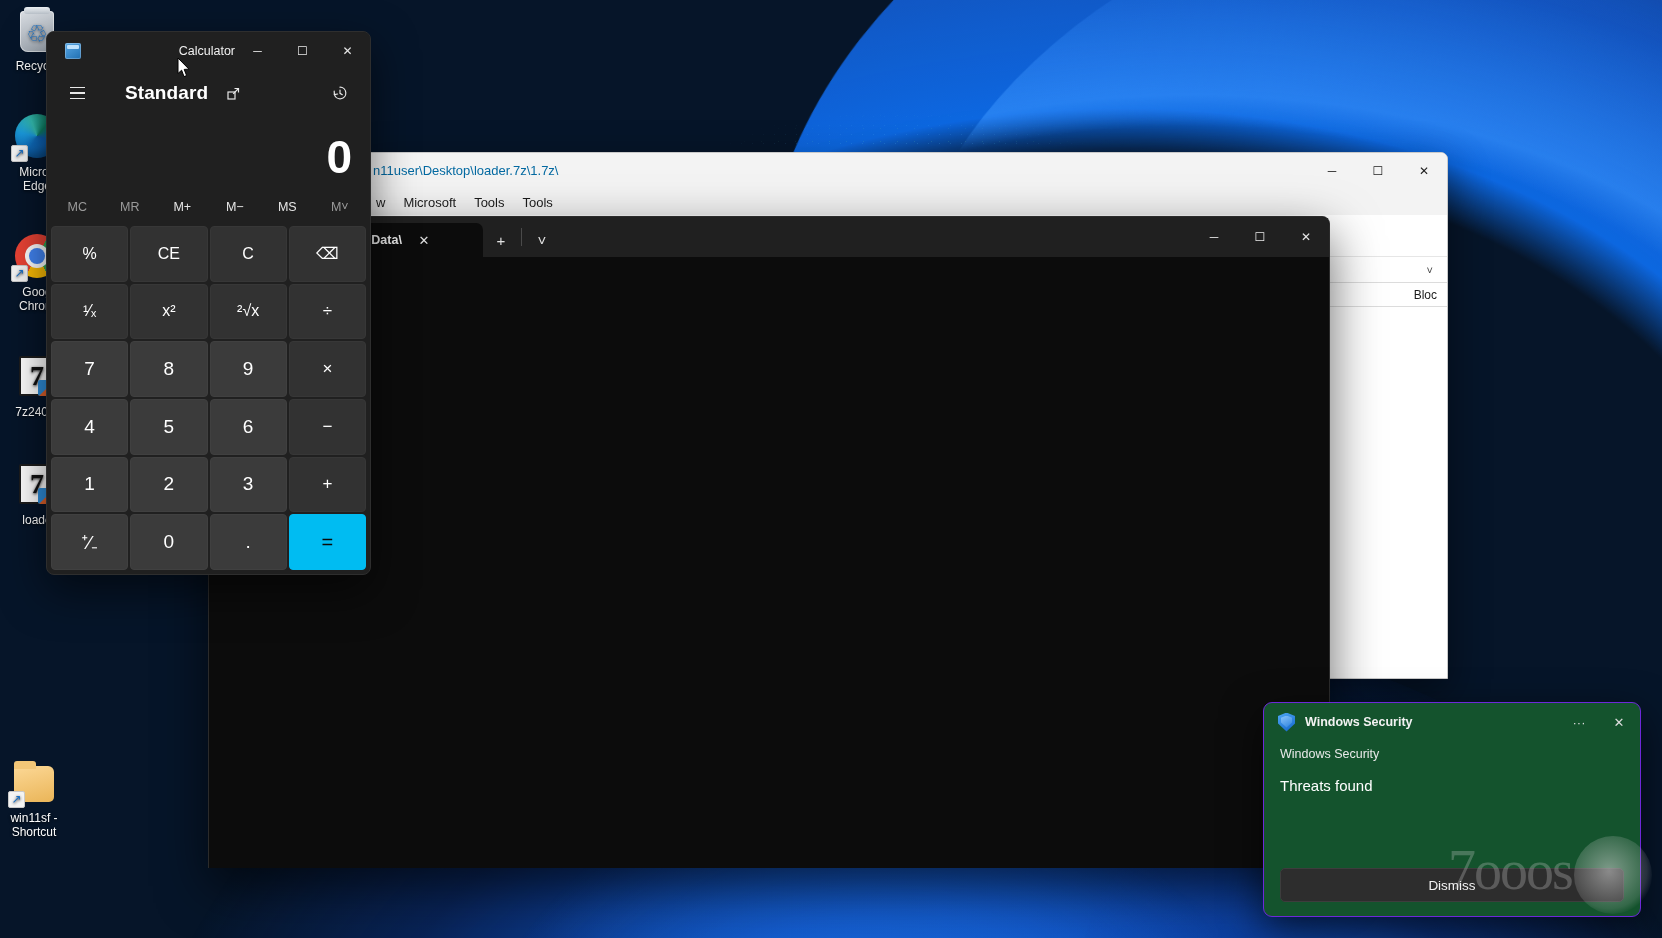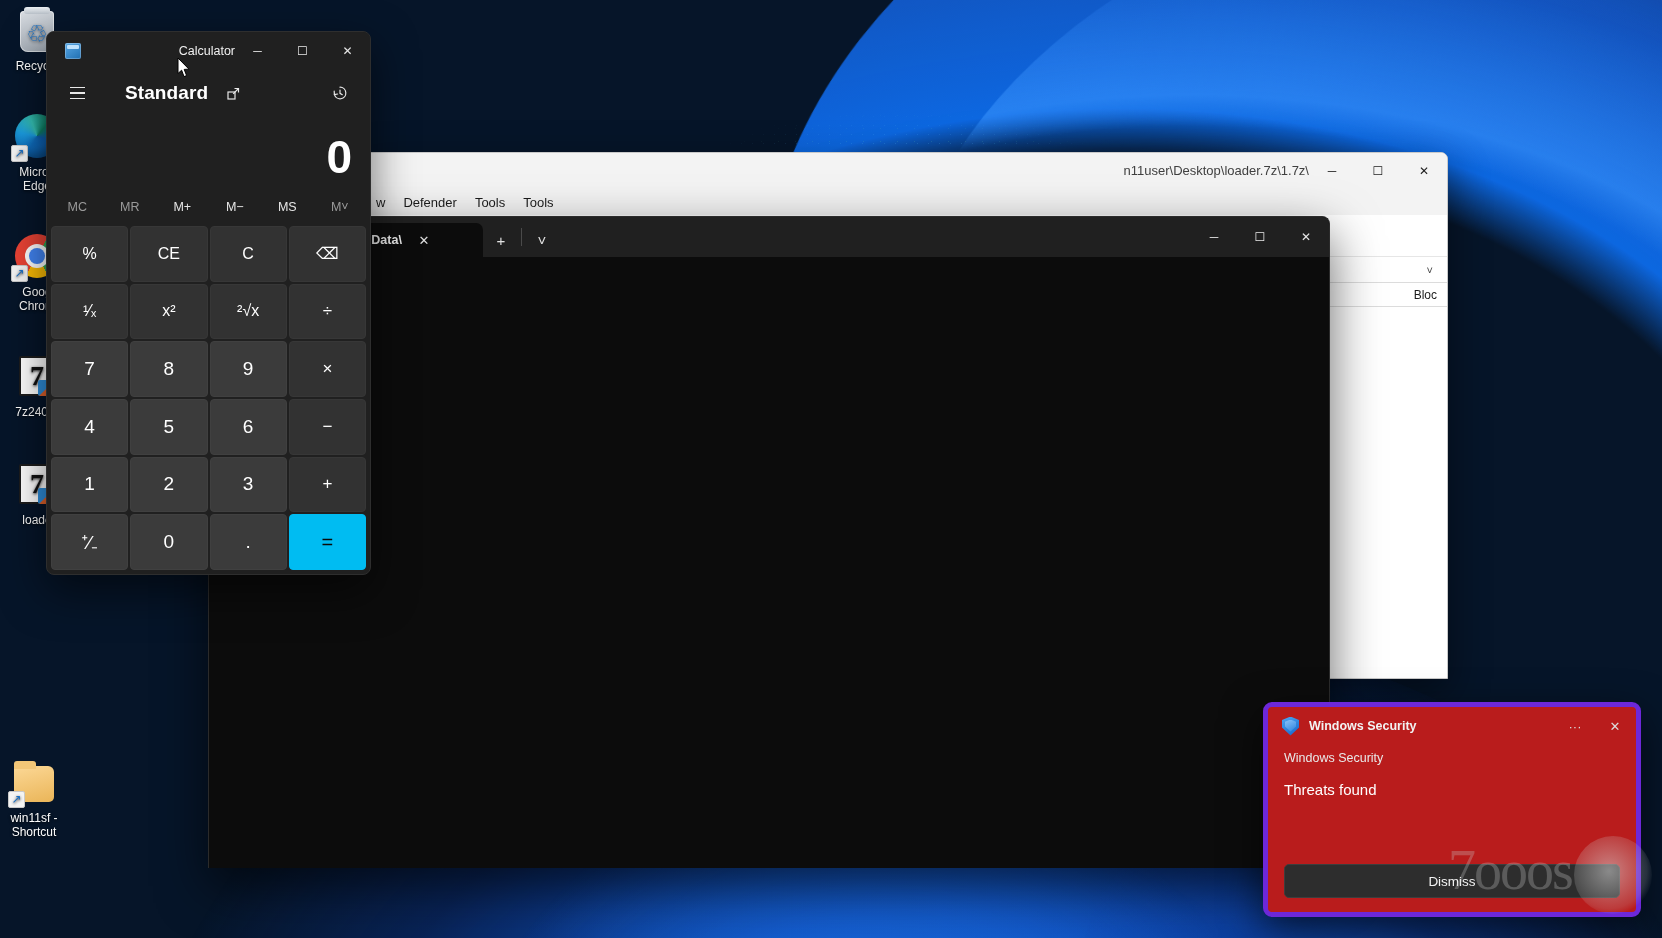--- a/index.html
+++ b/index.html
@@ -126,21 +126,21 @@
     border-radius: 7px 7px 0 0;
     box-shadow: 0 14px 42px rgba(0,0,0,.45);
     overflow: hidden;
     display: flex; flex-direction: column;
   }
   #sevenzip-window .tbar {
     height: 36px; background:#f3f3f3; display:flex; align-items:center;
     border-bottom:1px solid #f3f3f3;
   }
   #sevenzip-window .tbar .title {
-    flex:1; padding-left:14px; font-size:13px; color:#404040; white-space:nowrap; overflow:hidden;text-align:right;
+    flex:1; padding-left:14px; font-size:13px; color:#0369a1; white-space:nowrap; overflow:hidden;
   }
   .wbtn { width:46px; height:36px; display:flex; align-items:center; justify-content:center;
           font-size:12px; color:#1b1b1b; cursor:default; }
   .wbtn.dark { color:#e8e8e8; }
   #sevenzip-window .menubar {
     height: 26px; background:#f3f3f3; display:flex; align-items:center; gap:0;
     padding-left: 8px; font-size:13px; color:#1b1b1b;
   }
   #sevenzip-window .menubar span { padding: 3px 9px; cursor:default; }
   #sevenzip-window .toolstrip { height:42px; background:#fff; border-bottom:1px solid #e6e6e6; }
@@ -244,21 +244,21 @@
     color:#fff; font-size:19px; display:flex; align-items:center; justify-content:center;
     font-family:inherit; cursor:default; user-select:none;
   }
   .key.fn { background:#323232; border-color:#373737; font-size:16px; }
   .key.op { background:#323232; border-color:#373737; font-size:17px; }
   .key.equals { background:#00bcf2; border-color:#00bcf2; color:#0a0a0a; font-size:20px; }
 
   
   #security-toast {
     position:absolute; left:1263px; top:702px; width:378px; height:215px;
-    background:#b91c1c; border:5px solid #6d28d9; border-radius:9px;
+    background:#14532d; border:1px solid #6d28d9; border-radius:9px;
     box-shadow: 0 14px 40px rgba(0,0,0,.6);
     color:#f2f2f2; overflow:hidden;
   }
   #security-toast .hdr { height:38px; display:flex; align-items:center; padding:0 6px 0 14px; gap:10px; }
   #security-toast .hdr .app { font-size:12.5px; font-weight:600; flex:1; }
   #security-toast .hdr .tbtn { width:30px; height:28px; display:flex; align-items:center;
     justify-content:center; color:#dcdcdc; font-size:13px; border-radius:4px; }
   #security-toast .body { padding: 6px 16px 0 16px; }
   #security-toast .src { font-size:12.5px; color:#e9e9e9; margin-bottom:16px; }
   #security-toast .t-title { font-size:15px; color:#fff; margin-bottom:2px; }
@@ -360,21 +360,21 @@
 
 <div class="win" id="sevenzip-window">
   <div class="tbar">
     <div class="title">n11user\Desktop\loader.7z\1.7z\</div>
     <div class="wbtn">─</div>
     <div class="wbtn">☐</div>
     <div class="wbtn close">✕</div>
   </div>
   <div class="menubar">
     <span>w</span>
-    <span>Defender</span>
+    <span>Microsoft</span>
     <span>Tools</span>
     <span>Tools</span>
   </div>
   <div class="toolstrip"></div>
   <div class="addrbar">
     <div class="spacer"></div>
     <div class="chev">˅</div>
   </div>
   <div class="colhdr">
     <span>Bloc</span>

